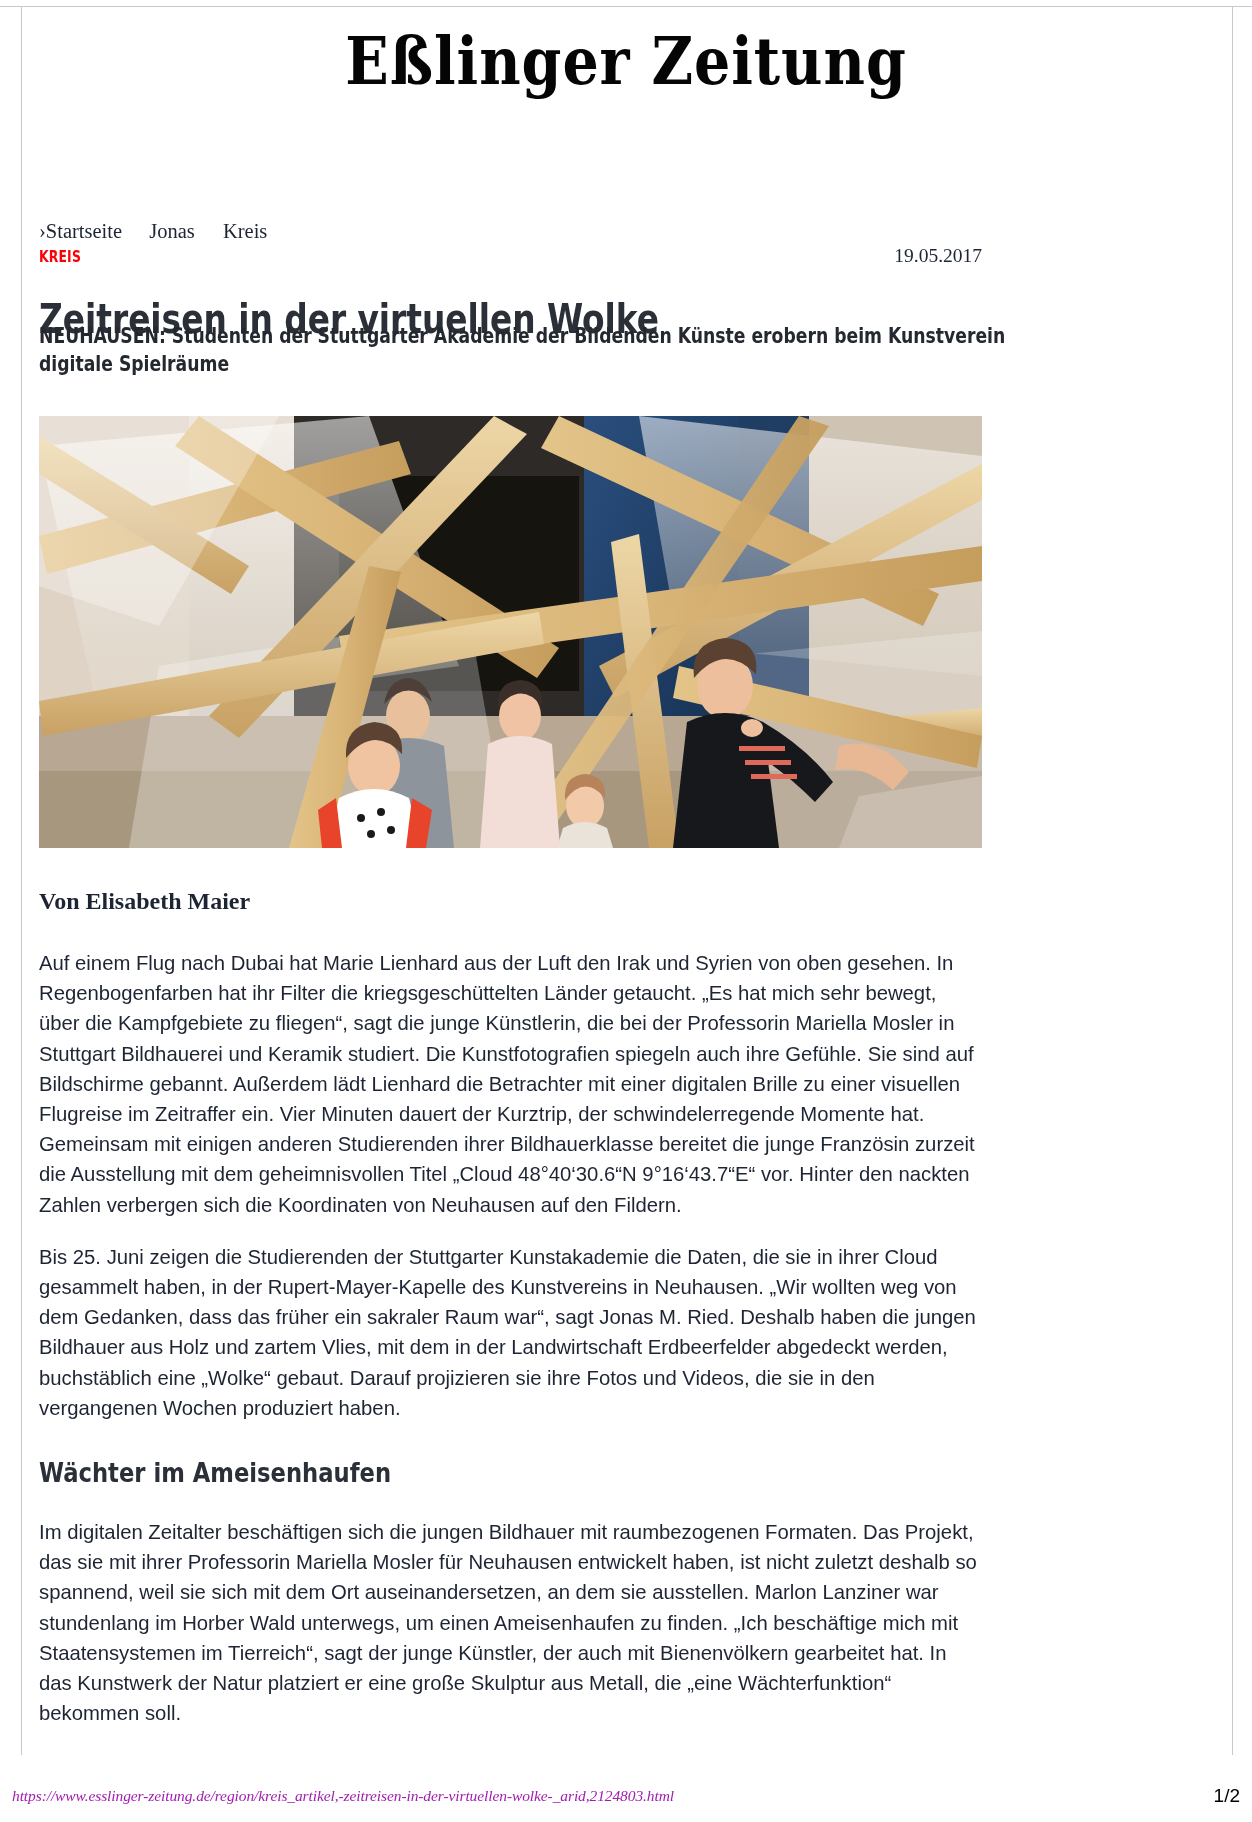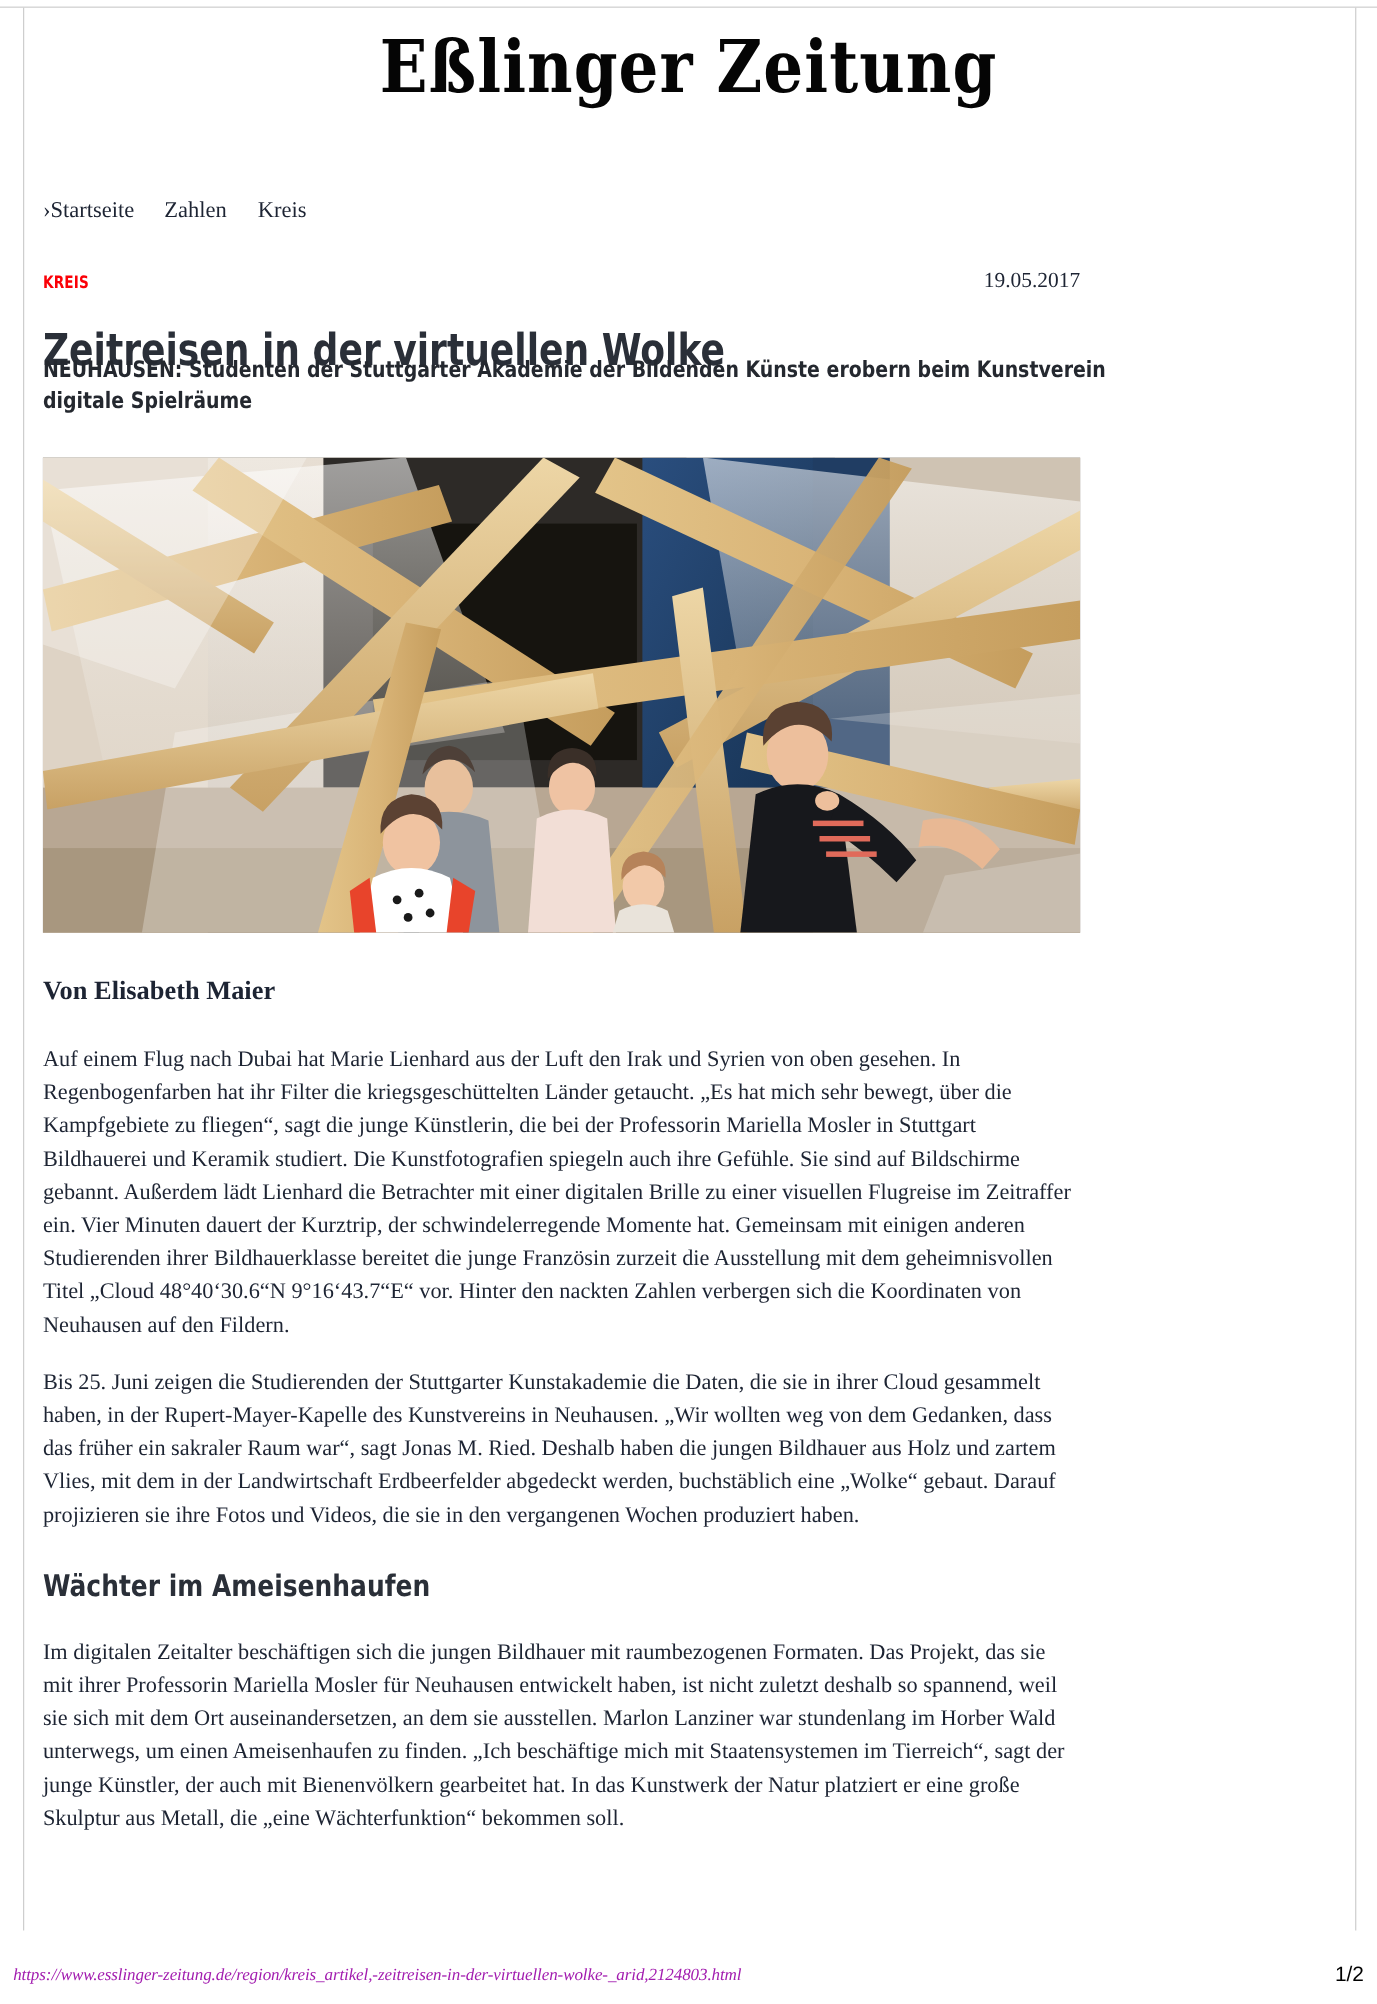--- a/index.html
+++ b/index.html
@@ -81,20 +81,21 @@
     color: #1d2433;
   }
   .breadcrumb .crumb {
     display: inline-block;
     margin-right: 23px;
     color: #1d2433;
     text-decoration: none;
   }
   .breadcrumb .crumb:first-child {
     margin-right: 22px;
+    margin-top: 40px;
   }
 
   
   .kicker-row {
     position: absolute;
     top: 247px;
     left: 39px;
     width: 943px;
     height: 22px;
   }
@@ -178,21 +179,21 @@
   }
 
   
   .body-col {
     position: absolute;
     top: 948px;
     left: 39px;
     width: 943px;
   }
   .para {
-    font-family: Liberation Serif, serif;
+    font-family: Liberation Sans, sans-serif;
     font-size: 20.3px;
     line-height: 30.2px;
     color: #1d2433;
     margin: 0 0 22px 0;
     text-align: left;
   }
   .section-head {
     font-family: "DejaVu Sans", sans-serif;
     font-weight: 700;
     font-size: 27px;
@@ -234,21 +235,21 @@
   <div class="page-rule-top"></div>
   <div class="page-rule-left"></div>
   <div class="page-rule-right"></div>
 
   <div class="masthead">
     <div class="masthead-title">Eßlinger Zeitung</div>
   </div>
 
   <nav class="breadcrumb">
     <a class="crumb" href="#">›Startseite</a>
-    <a class="crumb" href="#">Zahlen</a>
+    <a class="crumb" href="#">Jonas</a>
     <a class="crumb" href="#">Kreis</a>
   </nav>
 
   <div class="kicker-row">
     <div class="kicker">KREIS</div>
     <div class="pubdate">19.05.2017</div>
   </div>
 
   <h1 class="headline">Zeitreisen in der virtuellen Wolke</h1>
 

